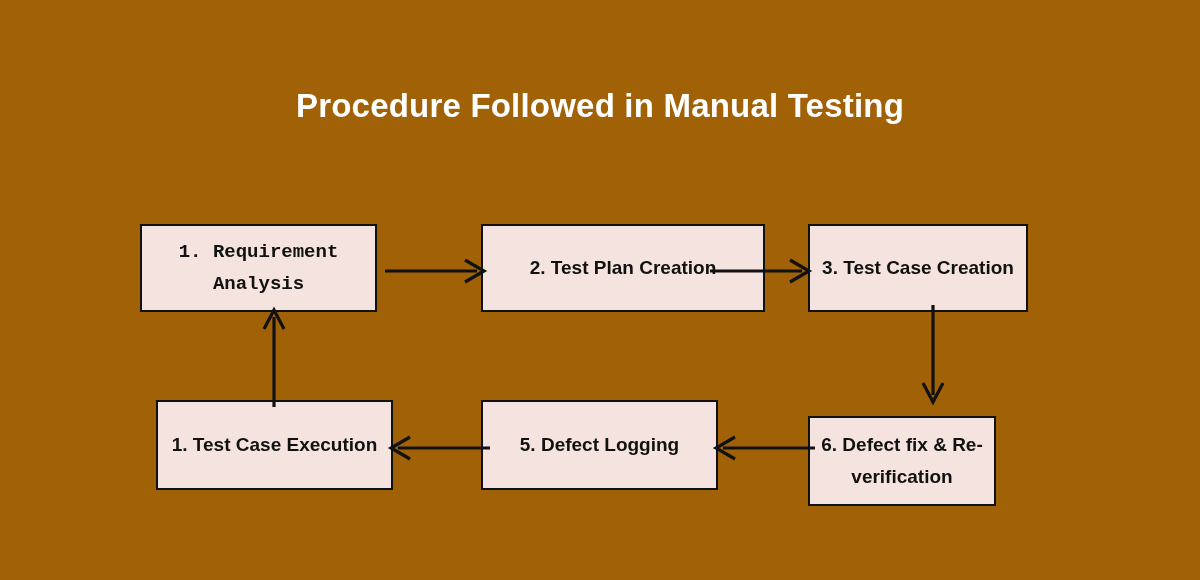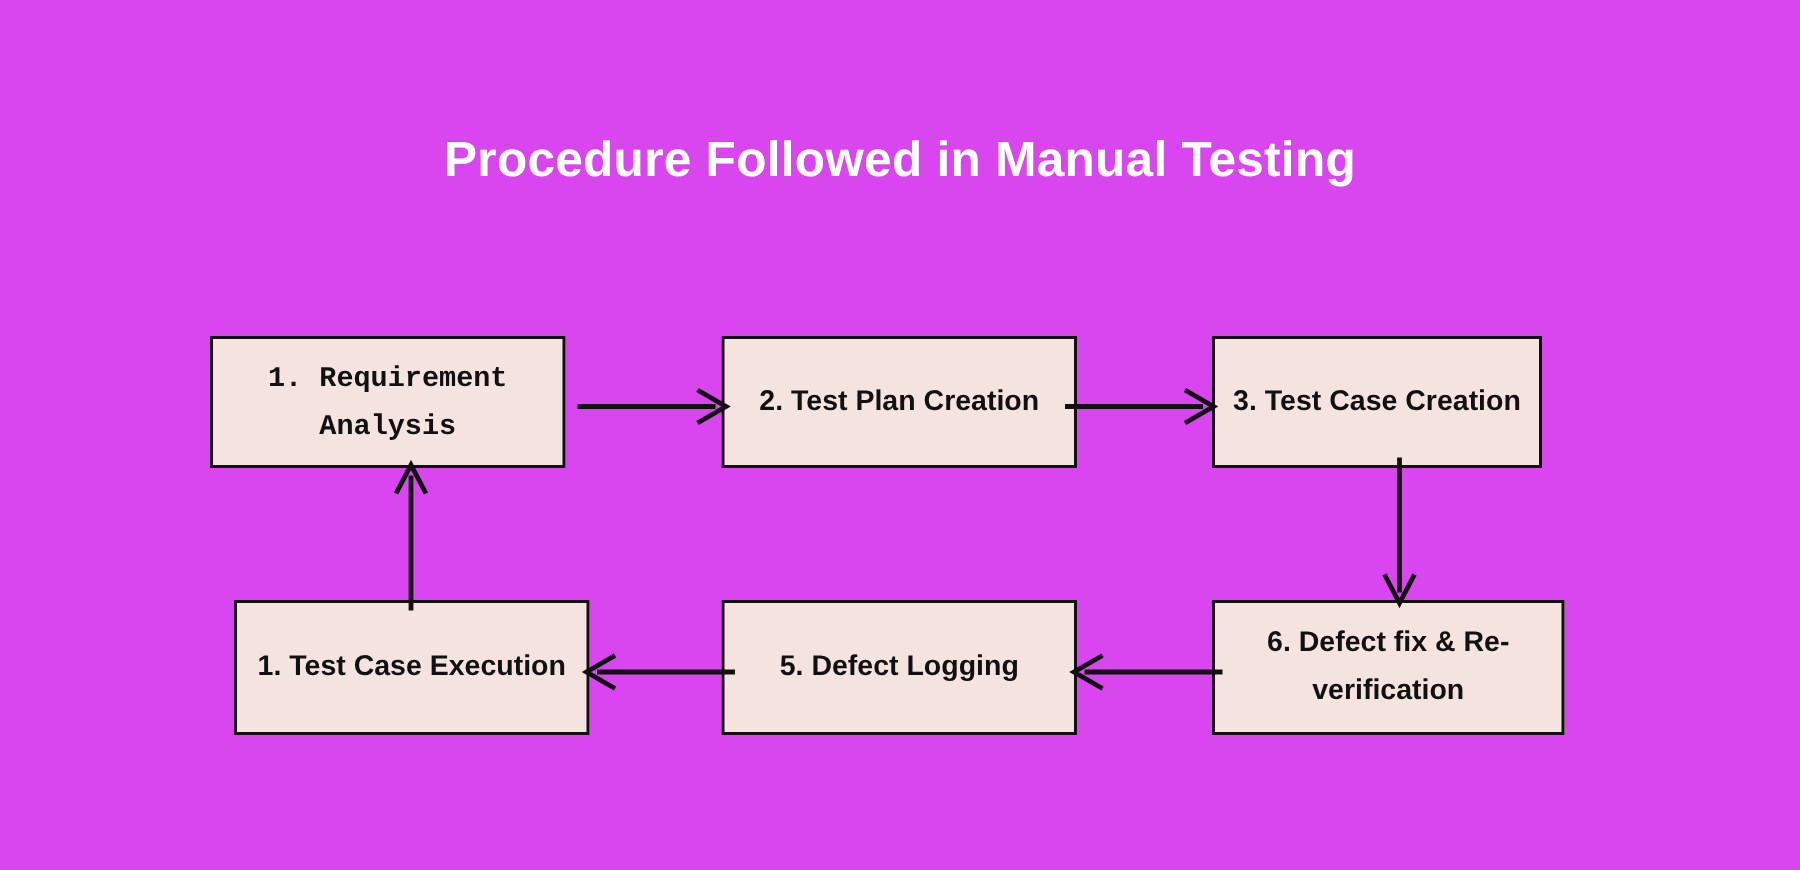--- a/index.html
+++ b/index.html
@@ -9,21 +9,21 @@
   body {
     width: 1200px;
     height: 580px;
     overflow: hidden;
     font-family: "Liberation Sans", sans-serif;
   }
   #canvas {
     position: relative;
     width: 1200px;
     height: 580px;
-    background: #d946ef;
+    background: #a16207;
   }
   #diagram-title {
     position: absolute;
     left: 0;
     top: 84px;
     width: 1200px;
     text-align: center;
     color: #ffffff;
     font-size: 33px;
     font-weight: bold;
@@ -45,26 +45,26 @@
     font-weight: bold;
     line-height: 32px;
     padding: 0 10px;
   }
   .node-label {
     display: block;
     width: 100%;
   }
   
   #node-1 { left: 140px; top: 224px; width: 237px; height: 88px; font-family: Liberation Mono, monospace; }
-  #node-2 { left: 481px; top: 224px; width: 237px; height: 88px; }
+  #node-2 { left: 481px; top: 224px; width: 284px; height: 88px; }
   #node-3 { left: 808px; top: 224px; width: 220px; height: 88px; }
   
   #node-4 { left: 156px; top: 400px; width: 237px; height: 90px; }
   #node-5 { left: 481px; top: 400px; width: 237px; height: 90px; }
-  #node-6 { left: 808px; top: 400px; width: 235px; height: 90px; justify-content: flex-end; }
+  #node-6 { left: 808px; top: 416px; width: 188px; height: 90px; justify-content: flex-end; }
 
   .connector {
     position: absolute;
     overflow: visible;
   }
   .connector line,
   .connector polyline {
     stroke: #111111;
     stroke-width: 3.2;
     fill: none;

